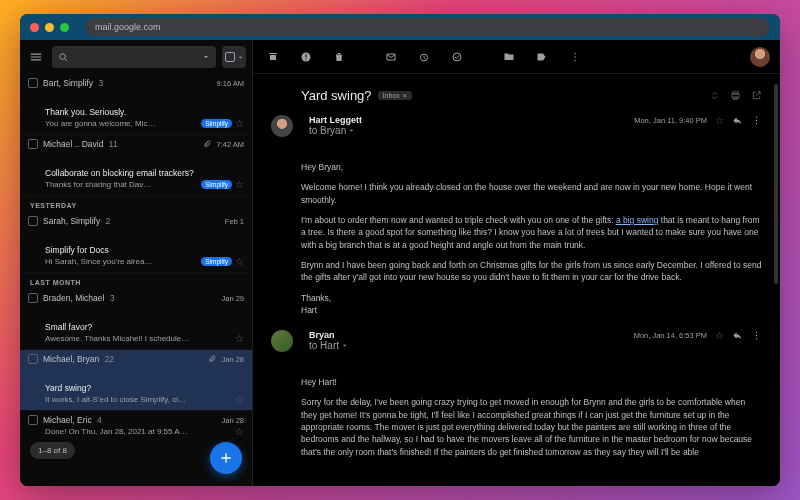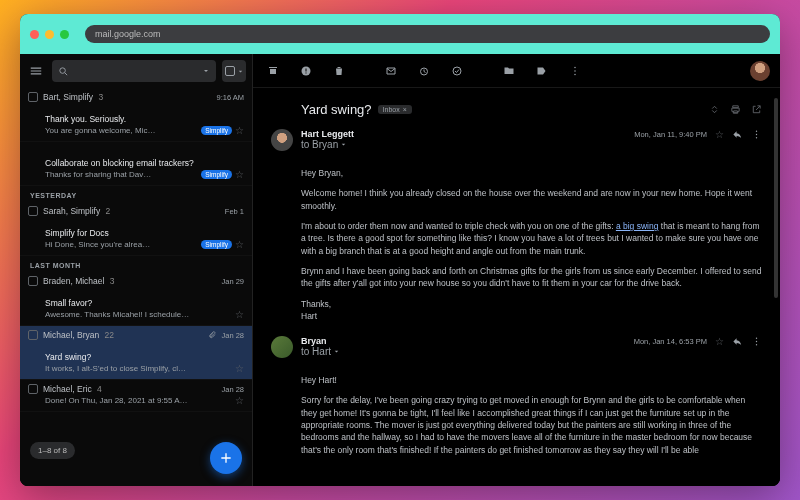--- a/index.html
+++ b/index.html
@@ -13,21 +13,21 @@
   }
   .window {
     width: 760px; height: 472px;
     background: #202124;
     border-radius: 8px;
     box-shadow: 0 10px 40px rgba(0,0,0,.35);
     display: flex; flex-direction: column;
     overflow: hidden;
   }
   .titlebar {
-    height: 40px; background: #5eead4;
+    height: 26px; background: #0c4a6e;
     display: flex; align-items: center; padding: 0 10px; gap: 6px;
   }
   .dot { width: 9px; height: 9px; border-radius: 50%; }
   .dot.r{background:#ff5f57}.dot.y{background:#febc2e}.dot.g{background:#28c840}
   .urlbar { flex:1; margin-left:10px; height:18px; background:#3c3d40; border-radius:10px;
     color:#bbb; font-size:9px; display:flex; align-items:center; padding:0 10px;}
   .app { flex:1; display:flex; background:#000; overflow:hidden; color:#e8eaed;}
   .left { width:233px; background:#0a0a0a; display:flex; flex-direction:column; border-right:1px solid #222;}
   .topbar { height:34px; display:flex; align-items:center; gap:6px; padding:0 6px;}
   .iconbtn { width:20px; height:20px; display:flex; align-items:center; justify-content:center;
@@ -38,21 +38,21 @@
   .selectbox { width:24px; height:22px; background:#2a2b2d; border-radius:4px;
     display:flex; align-items:center; justify-content:center; color:#9aa0a6; gap:2px;}
   .threads { flex:1; overflow:hidden; }
   .section { color:#9aa0a6; font-size:7px; letter-spacing:.5px; padding:6px 10px 3px; font-weight:600;}
   .row { padding:4px 8px 5px 8px; border-bottom:1px solid #111; position:relative;}
   .row.sel { background:#203354; }
   .row .r1 { display:flex; align-items:center; gap:5px; color:#bdc1c6;}
   .row .r1 .from { flex:1; white-space:nowrap; overflow:hidden; text-overflow:ellipsis; font-size:8.5px;}
   .row .r1 .cnt { color:#888; margin-left:3px;}
   .row .r1 .time { font-size:7.5px; color:#9aa0a6;}
-  .row .subject { color:#e8eaed; font-size:8.5px; margin-left:17px; margin-top:12px;
+  .row .subject { color:#e8eaed; font-size:8.5px; margin-left:17px; margin-top:19px;
     white-space:nowrap; overflow:hidden; text-overflow:ellipsis;}
   .row .snip { color:#9aa0a6; font-size:8px; margin-left:17px; margin-top:1px;
     display:flex; align-items:center; gap:3px;}
   .row .snip span.txt { flex:1; white-space:nowrap; overflow:hidden; text-overflow:ellipsis;}
   .chip { background:#1a73e8; color:#fff; font-size:6.5px; padding:1px 4px; border-radius:7px; font-weight:500;}
   .star { color:#5f6368; font-size:10px;}
   .ck { width:10px; height:10px; border:1px solid #5f6368; border-radius:2px; flex-shrink:0;}
   .footer { height:44px; display:flex; align-items:flex-start; justify-content:space-between; padding:0 10px;}
   .pager { background:#2a2b2d; color:#bbb; font-size:8px; padding:4px 8px; border-radius:11px;}
   .compose { width:32px; height:32px; border-radius:50%; background:#1a73e8;
@@ -69,26 +69,26 @@
     background: linear-gradient(135deg,#5a7a3a,#3a5a2a); flex-shrink:0;}
   .content { flex:1; overflow:hidden; padding:14px 18px 0 18px; position:relative;}
   .scrolltrack { position:absolute; right:2px; top:10px; width:4px; height:200px;
     background:#333; border-radius:2px;}
   .subjectline { display:flex; align-items:center; gap:6px; margin-bottom:12px; margin-left:30px;}
   .subjectline h1 { font-size:13px; font-weight:400; color:#e8eaed;}
   .label { background:#2a2b2d; color:#9aa0a6; font-size:7px; padding:1px 5px; border-radius:3px;
     display:flex; align-items:center; gap:3px;}
   .subjactions { margin-left:auto; display:flex; gap:10px; color:#5f6368;}
   .msg { margin-bottom:14px;}
-  .msghead { display:flex; gap:8px; align-items:flex-start;}
+  .msghead { display:flex; gap:16px; align-items:flex-start;}
   .msghead .who { flex:1;}
   .msghead .name { font-size:9px; font-weight:600; color:#e8eaed;}
   .msghead .to { font-size:10px; color:#9aa0a6; display:flex; align-items:center; gap:2px;}
   .msghead .meta { display:flex; gap:8px; align-items:center; color:#9aa0a6; font-size:7.5px;}
-  .msgbody { margin-left:30px; margin-top:16px; font-size:8.5px; color:#bdc1c6; line-height:1.45;}
+  .msgbody { margin-left:30px; margin-top:24px; font-size:8.5px; color:#bdc1c6; line-height:1.45;}
   .msgbody p { margin-bottom:8px;}
   .msgbody a { color:#8ab4f8; text-decoration:underline;}
   svg { display:block; }
   .att { width:8px; height:8px; color:#9aa0a6;}
 </style>
 </head>
 <body>
 
 <div class="window">
   <div class="titlebar">
@@ -132,37 +132,45 @@
               <span class="time">9:16 AM</span>
             </div>
             <div class="subject">Thank you. Seriously.</div>
             <div class="snip">
               <span class="txt">You are gonna welcome, Mic…</span>
               <span class="chip">Simplify</span>
               <span class="star">☆</span>
             </div>
           </div>
           <div class="row">
+            <div class="r1">
+              <div class="ck"></div>
+              <span class="from">Michael .. David<span class="cnt"> 11</span></span>
+              <svg class="att" viewBox="0 0 24 24" fill="none" stroke="currentColor" stroke-width="2">
+                <path d="M21 11l-8 8a5 5 0 01-7-7l9-9a3.5 3.5 0 015 5l-9 9a2 2 0 01-3-3l8-8"></path>
+              </svg>
+              <span class="time">7:42 AM</span>
+            </div>
             <div class="subject">Collaborate on blocking email trackers?</div>
             <div class="snip">
               <span class="txt">Thanks for sharing that Dav…</span>
               <span class="chip">Simplify</span>
               <span class="star">☆</span>
             </div>
           </div>
           <div class="section">YESTERDAY</div>
           <div class="row">
             <div class="r1">
               <div class="ck"></div>
               <span class="from">Sarah, Simplify<span class="cnt"> 2</span></span>
               <span class="time">Feb 1</span>
             </div>
             <div class="subject">Simplify for Docs</div>
             <div class="snip">
-              <span class="txt">Hi Done, Since you're alrea…</span>
+              <span class="txt">Hi Sarah, Since you're alrea…</span>
               <span class="chip">Simplify</span>
               <span class="star">☆</span>
             </div>
           </div>
           <div class="section">LAST MONTH</div>
           <div class="row">
             <div class="r1">
               <div class="ck"></div>
               <span class="from">Braden, Michael<span class="cnt"> 3</span></span>
               <span class="time">Jan 29</span>

